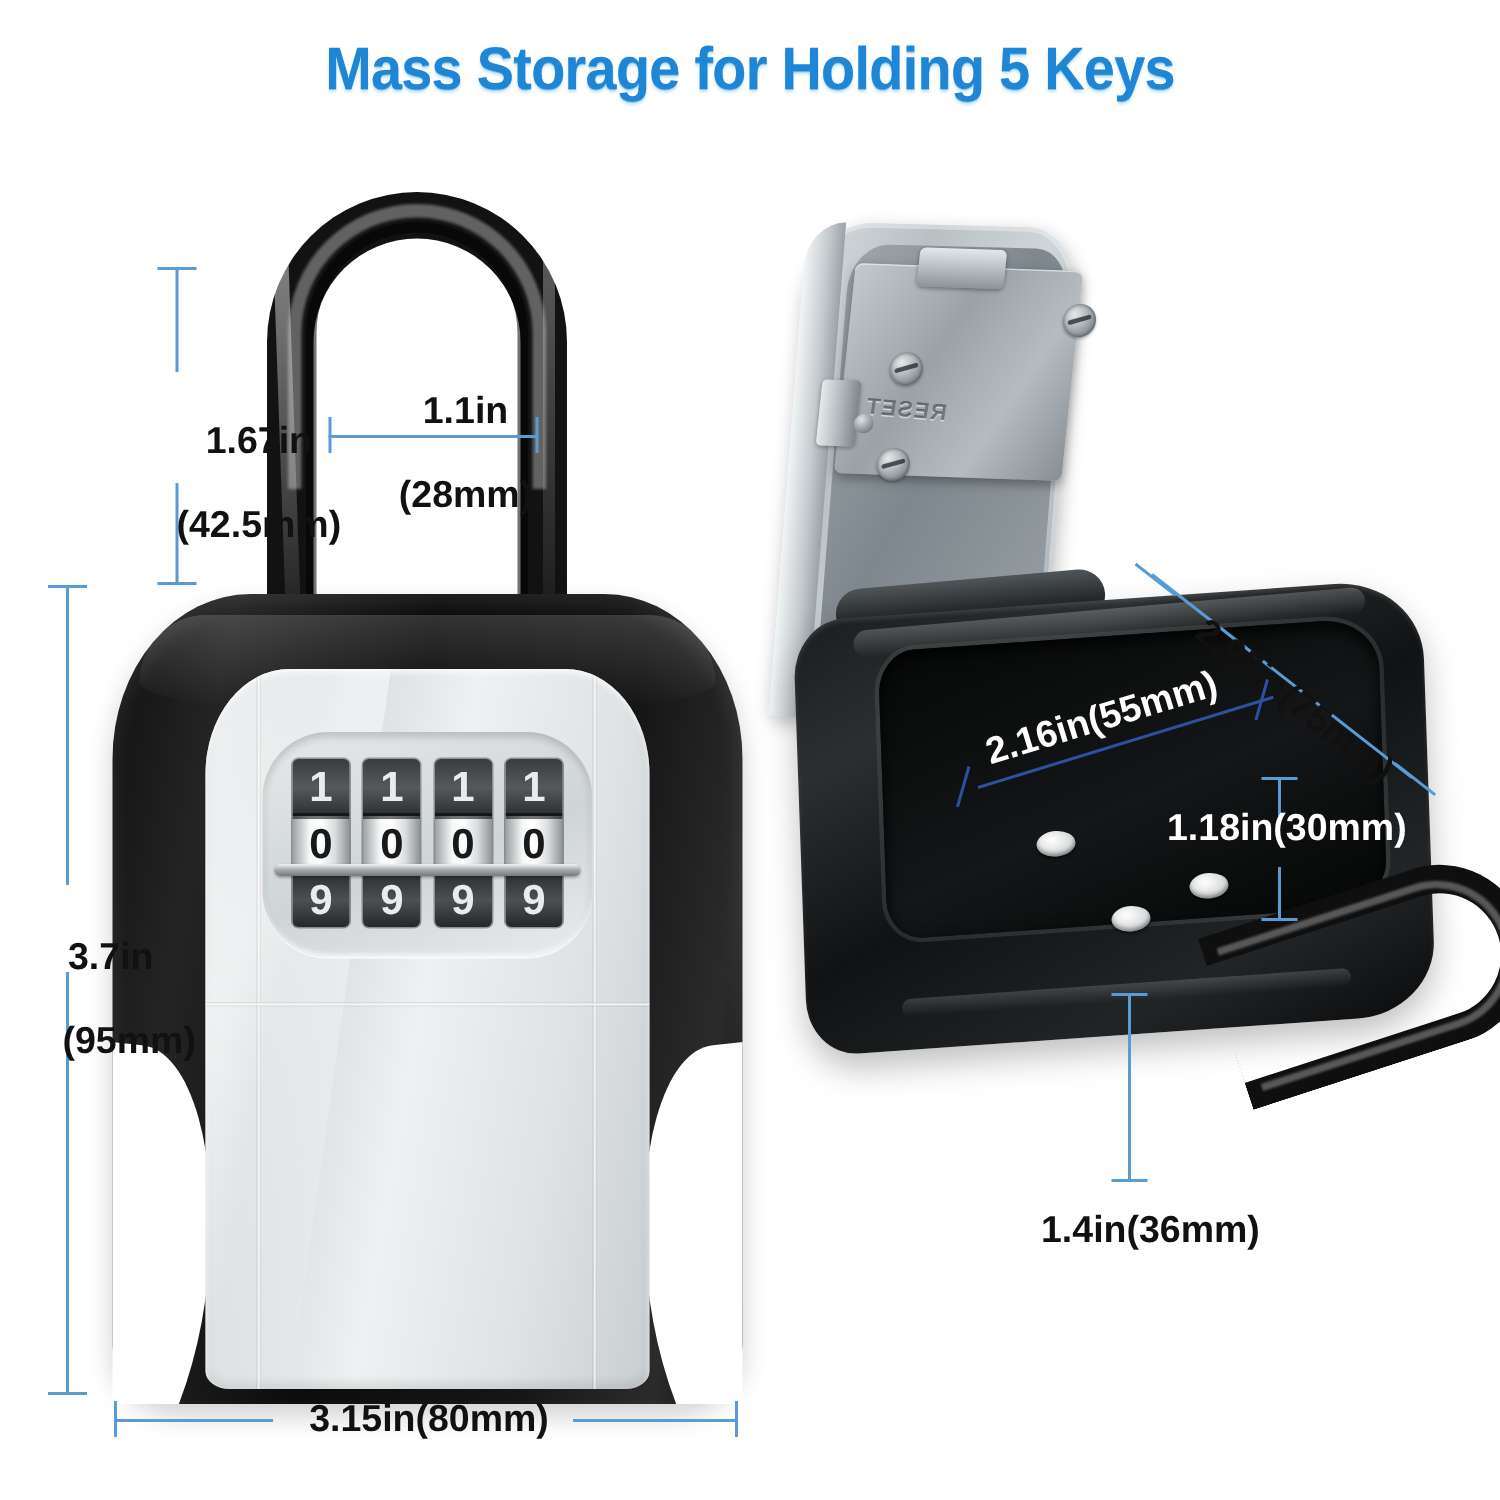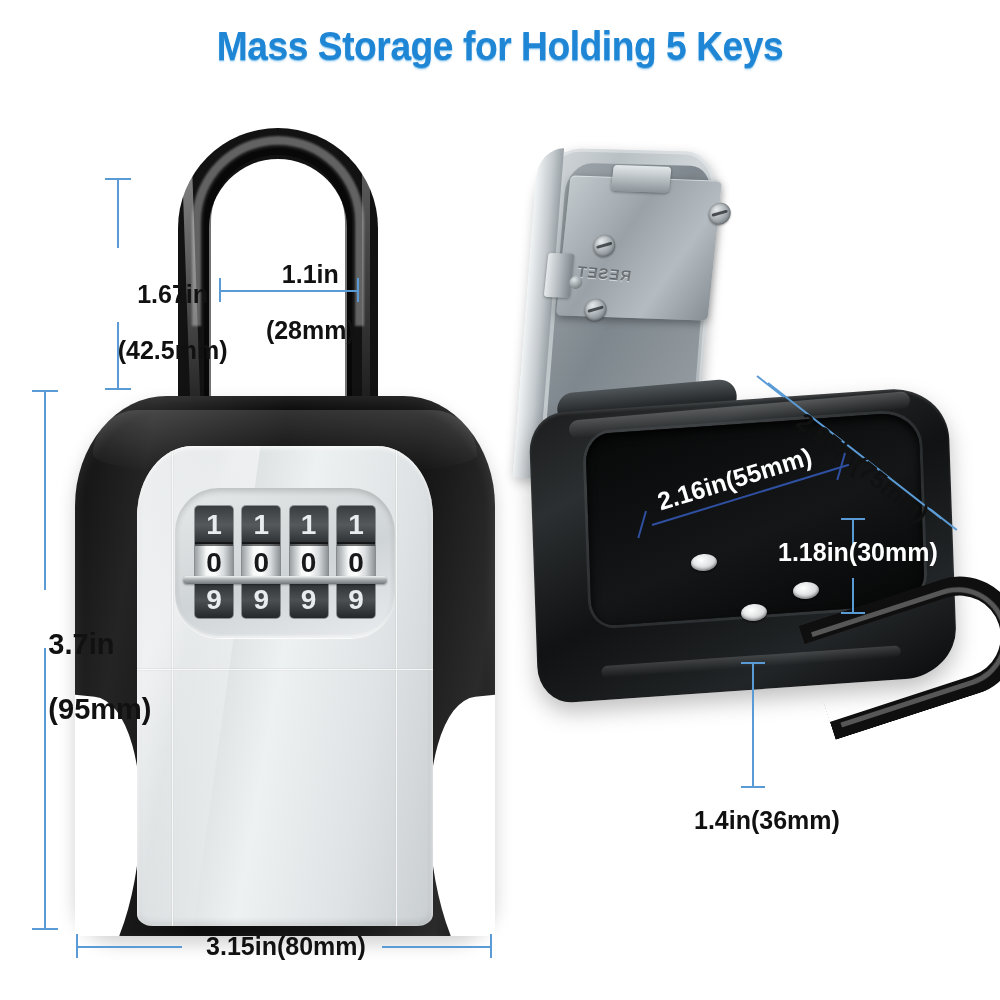--- a/index.html
+++ b/index.html
@@ -361,21 +361,21 @@
       <span>1.1in</span><br>
       <span>(28mm)</span>
     </div>
   </div>
 
   <div>
     <div class="tick-h" style="left:32px;top:390px;"></div>
     <div class="vline" style="left:44px;top:390px;height:200px;"></div>
     <div class="vline" style="left:44px;top:648px;height:282px;"></div>
     <div class="tick-h" style="left:32px;top:928px;"></div>
-    <div class="dimlabel" style="left:0px;top:596px;font-size:29px;width:106px;">
+    <div class="dimlabel" style="left:0px;top:596px;font-size:25px;width:106px;text-align:center;">
       <span>3.7in</span><br>
       <span>(95mm)</span>
     </div>
   </div>
 
   <div>
     <div class="tick-v" style="left:76px;top:934px;"></div>
     <div class="hline" style="left:76px;top:946px;width:106px;"></div>
     <div class="hline" style="left:382px;top:946px;width:110px;"></div>
     <div class="tick-v" style="left:490px;top:934px;"></div>

